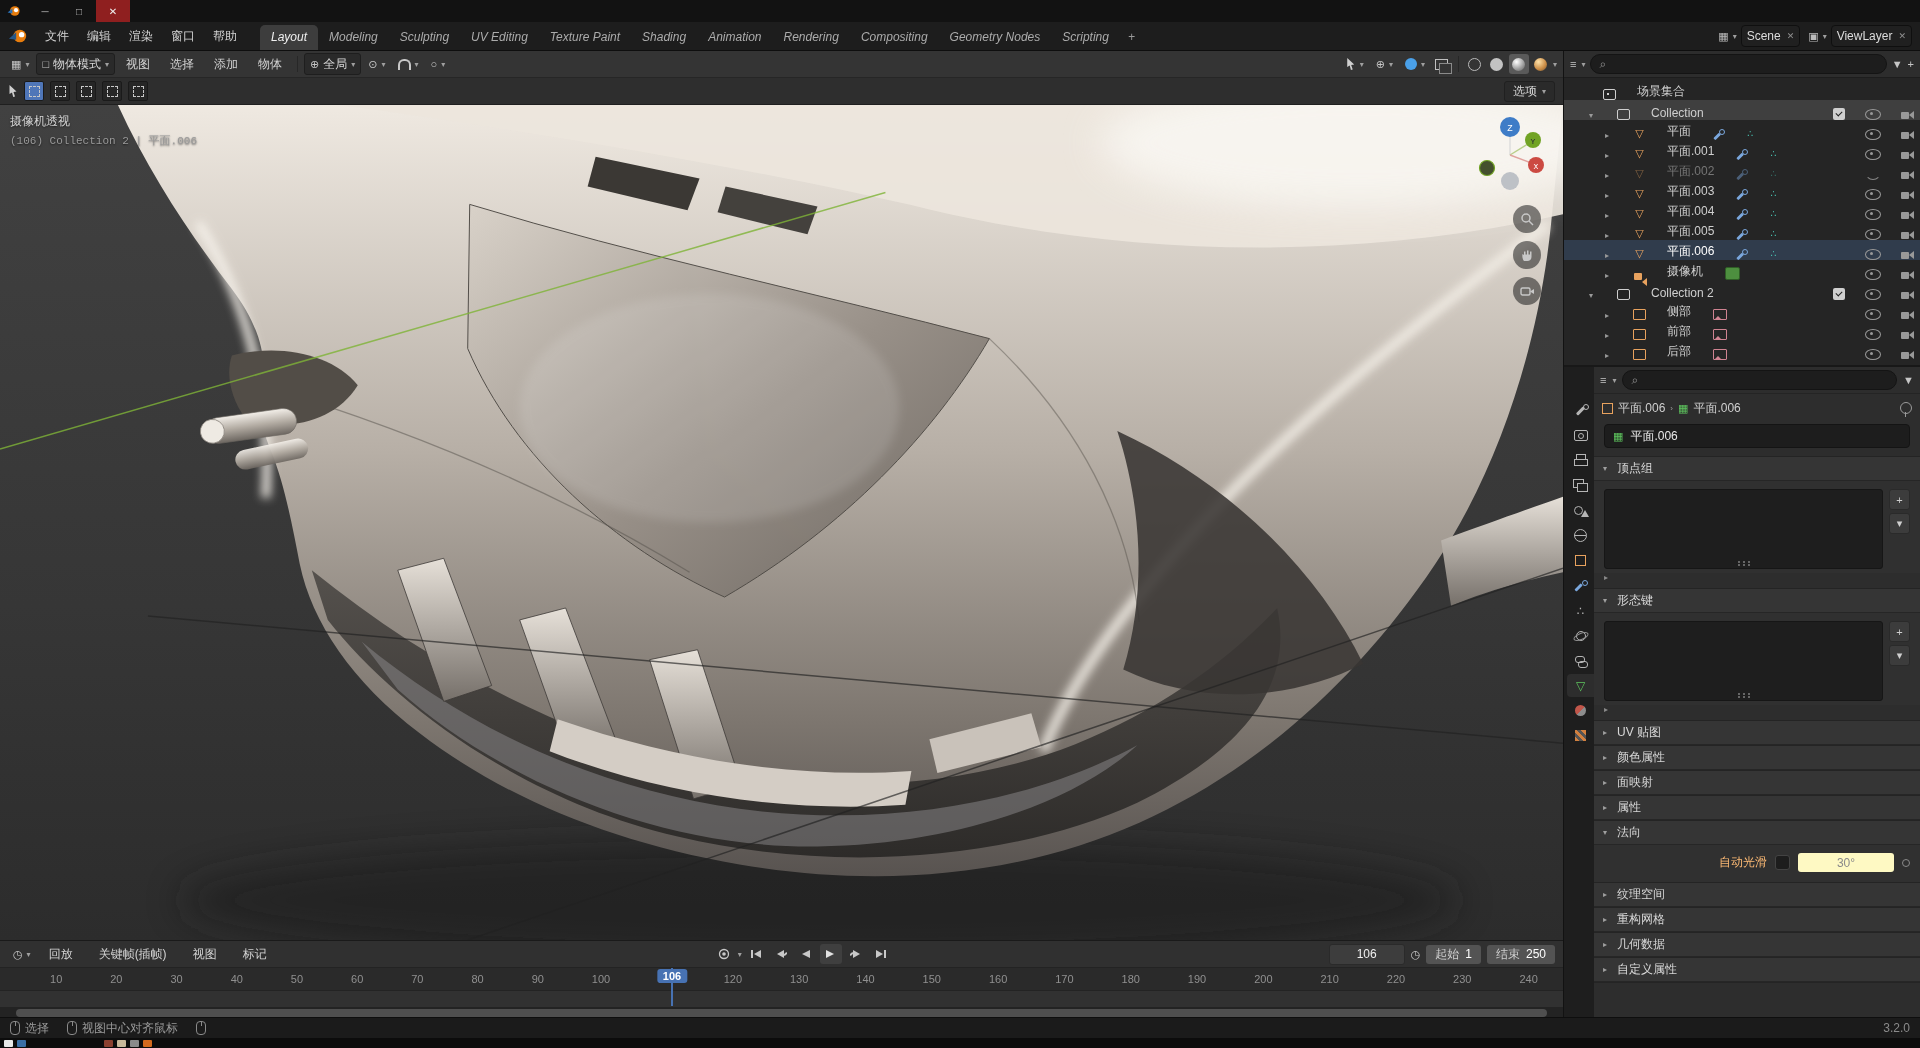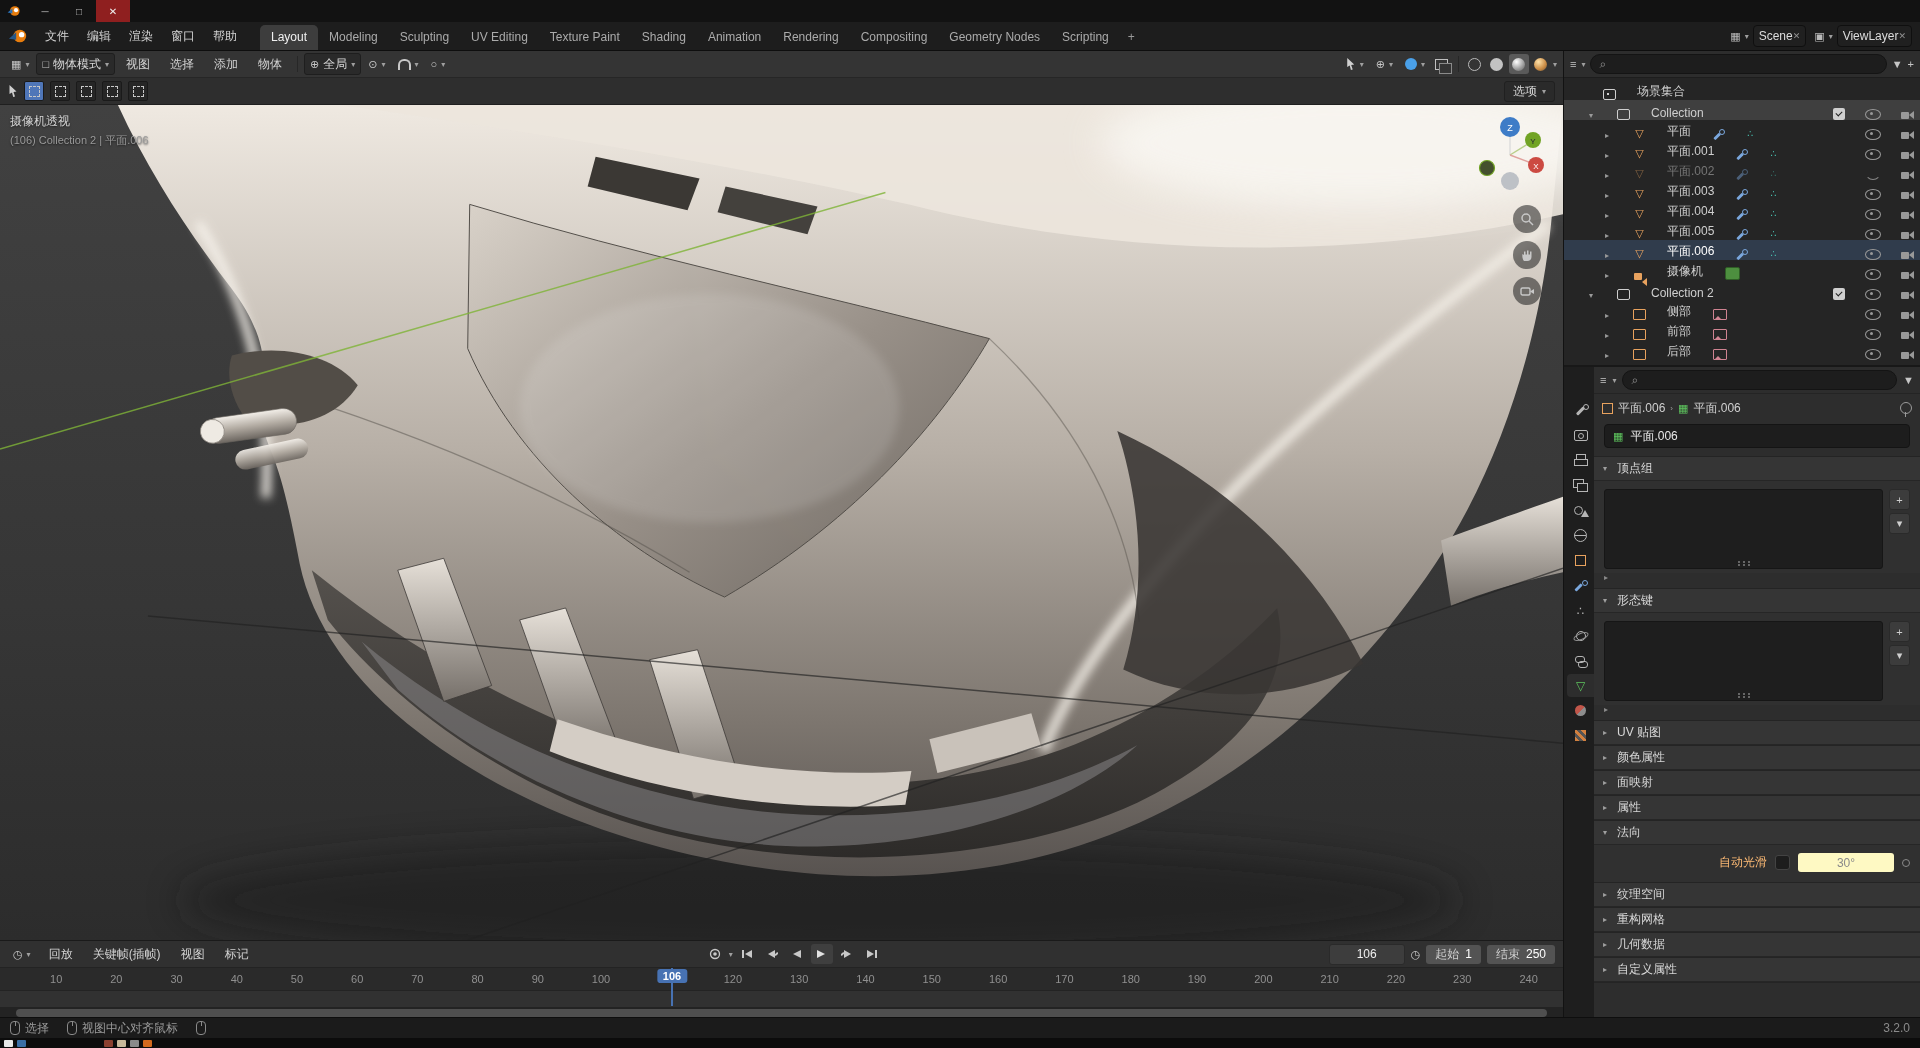--- a/index.html
+++ b/index.html
@@ -14,27 +14,27 @@
   .tb-title{font-size:11.5px;color:#c9c9c9;flex:1;white-space:nowrap;overflow:hidden;}
   .tb-controls{display:flex;height:100%;}
   .tb-btn{width:34px;height:100%;display:flex;align-items:center;justify-content:center;color:#bbb;font-size:10px;}
   .tb-btn.close{background:#8f1f1f;color:#f0f0f0;}
 
   
   .topbar{height:28px;background:#1d1d1d;display:flex;align-items:center;border-bottom:1px solid #0e0e0e;flex:0 0 auto;}
   .blender-logo{width:20px;height:18px;margin:0 8px 0 8px;}
   .menu-item{padding:0 9px;color:#d2d2d2;line-height:27px;}
   .tabs{display:flex;align-items:flex-end;height:100%;margin-left:14px;flex:1;}
-  .tab{padding:5px 11px 6px;color:#ababab;border-radius:5px 5px 0 0;white-space:nowrap;}
+  .tab{padding:5px 11px 6px;color:#ababab;border-radius:5px 5px 0 0;white-space:nowrap;font-style:italic;}
   .tab.active{background:#3d3d3d;color:#f0f0f0;}
   .tab.plus{color:#9a9a9a;padding:5px 8px 6px;}
   .scene-group{display:flex;align-items:center;gap:4px;margin-right:8px;}
   .sg-icon{color:#b9b9b9;font-size:11px;}
   .pill-field{background:#202020;border:1px solid #0f0f0f;border-radius:4px;display:flex;align-items:center;
-              height:20px;padding:0 5px;color:#dcdcdc;}
+              height:20px;padding:0 5px;gap:6px;color:#dcdcdc;}
   .pill-x{color:#8f8f8f;font-size:9px;}
   .caret{font-size:8px;color:#9f9f9f;}
 
   
   .main{flex:1;display:flex;min-height:0;}
   .left-col{flex:1;display:flex;flex-direction:column;min-width:0;border-right:1px solid #121212;}
 
   
   .vp-header{height:26px;background:#343434;display:flex;align-items:center;padding:0 6px;gap:2px;border-bottom:1px solid #262626;flex:0 0 auto;}
   .hgroup{display:flex;align-items:center;gap:4px;padding:0 5px;height:20px;border-radius:3px;}
@@ -58,33 +58,33 @@
   .i-xray::after{content:"";position:absolute;left:3px;top:3px;width:11px;height:9px;border:1.2px solid #8a8a8a;background:#343434;}
 
   
   .vp-tools{height:26px;background:#2e2e2e;display:flex;align-items:center;padding:0 8px;gap:6px;border-bottom:1px solid #1f1f1f;flex:0 0 auto;}
   .selbox{width:18px;height:18px;background:#262626;border:1px solid #1a1a1a;border-radius:2px;display:flex;align-items:center;justify-content:center;}
   .selbox .dash{width:9px;height:9px;border:1px dashed #c7c7c7;}
   .selbox.on{background:#4f76b8;}
   .opt-pill{margin-left:auto;background:#2a2a2a;border:1px solid #202020;border-radius:3px;height:19px;display:flex;align-items:center;gap:5px;padding:0 8px;color:#d6d6d6;}
 
   
-  .canvas{flex:1;position:relative;min-height:0;background:#701a75;overflow:hidden;}
+  .canvas{flex:1;position:relative;min-height:0;background:#701a75;overflow:hidden;font-family:Liberation Mono, monospace;}
   .canvas svg.scene{position:absolute;inset:0;width:100%;height:100%;}
   .vp-overlay{position:absolute;left:10px;top:8px;pointer-events:none;}
   .vp-overlay .l1{font-size:12px;color:#d6d6d6;text-shadow:0 1px 2px rgba(0,0,0,.6);}
   .vp-overlay .l2{font-size:11px;color:#9a9a9a;margin-top:3px;text-shadow:0 1px 2px rgba(0,0,0,.6);}
   .nav-gizmo{position:absolute;right:14px;top:10px;width:78px;height:78px;}
   .nav-btns{position:absolute;right:22px;top:100px;display:flex;flex-direction:column;gap:8px;}
   .nav-btn{width:28px;height:28px;border-radius:50%;background:rgba(30,30,30,.55);display:flex;align-items:center;justify-content:center;}
 
   
   .timeline{height:76px;flex:0 0 auto;display:flex;flex-direction:column;background:#2d2d2d;border-top:1px solid #1a1a1a;}
   .tl-header{height:26px;background:#303030;border-bottom:1px solid #232323;display:flex;align-items:center;padding:0 8px;gap:4px;}
-  .tl-menus{display:flex;align-items:center;gap:2px;}
+  .tl-menus{display:flex;align-items:center;gap:8px;}
   .tl-center{flex:1;display:flex;align-items:center;justify-content:center;gap:3px;}
   .pb-btn{width:22px;height:20px;display:flex;align-items:center;justify-content:center;border-radius:3px;}
   .pb-btn.play{background:#3f3f3f;}
   .tl-right{display:flex;align-items:center;gap:6px;}
   .frame-field{background:#3d3d3d;border:1px solid #2a2a2a;border-radius:3px;min-width:74px;height:19px;
                display:flex;align-items:center;justify-content:center;color:#f0f0f0;}
   .range-pill{background:#535353;border-radius:3px;height:19px;display:flex;align-items:center;gap:6px;padding:0 9px;}
   .range-pill .lab{color:#cfcfcf;}
   .range-pill .val{color:#fff;}
   .tl-body{flex:1;position:relative;}

